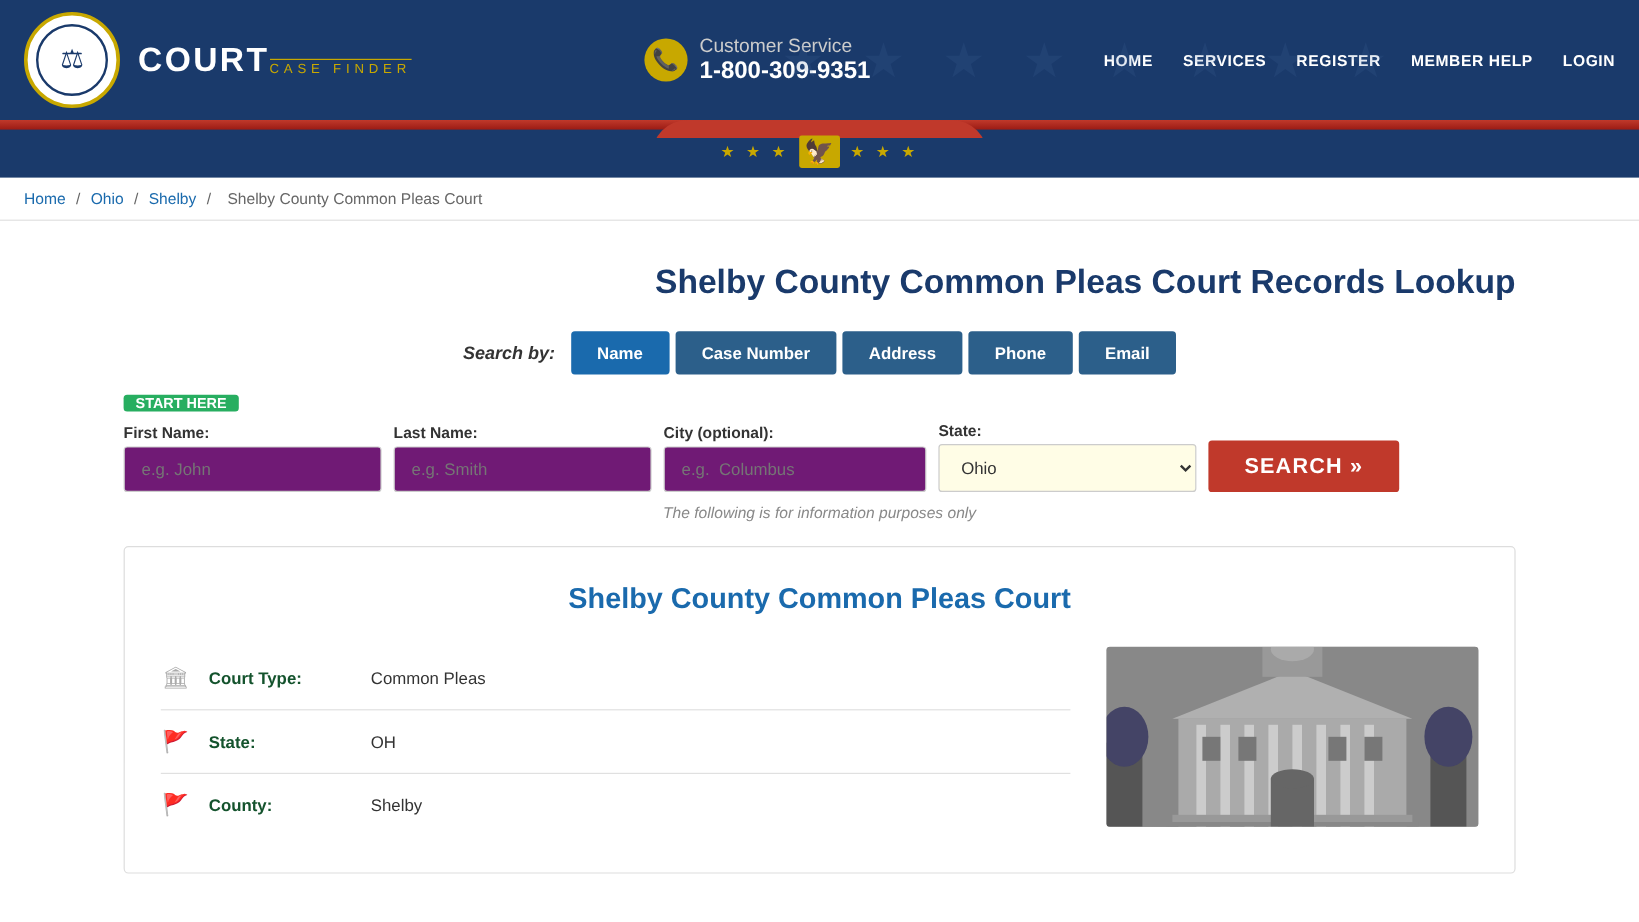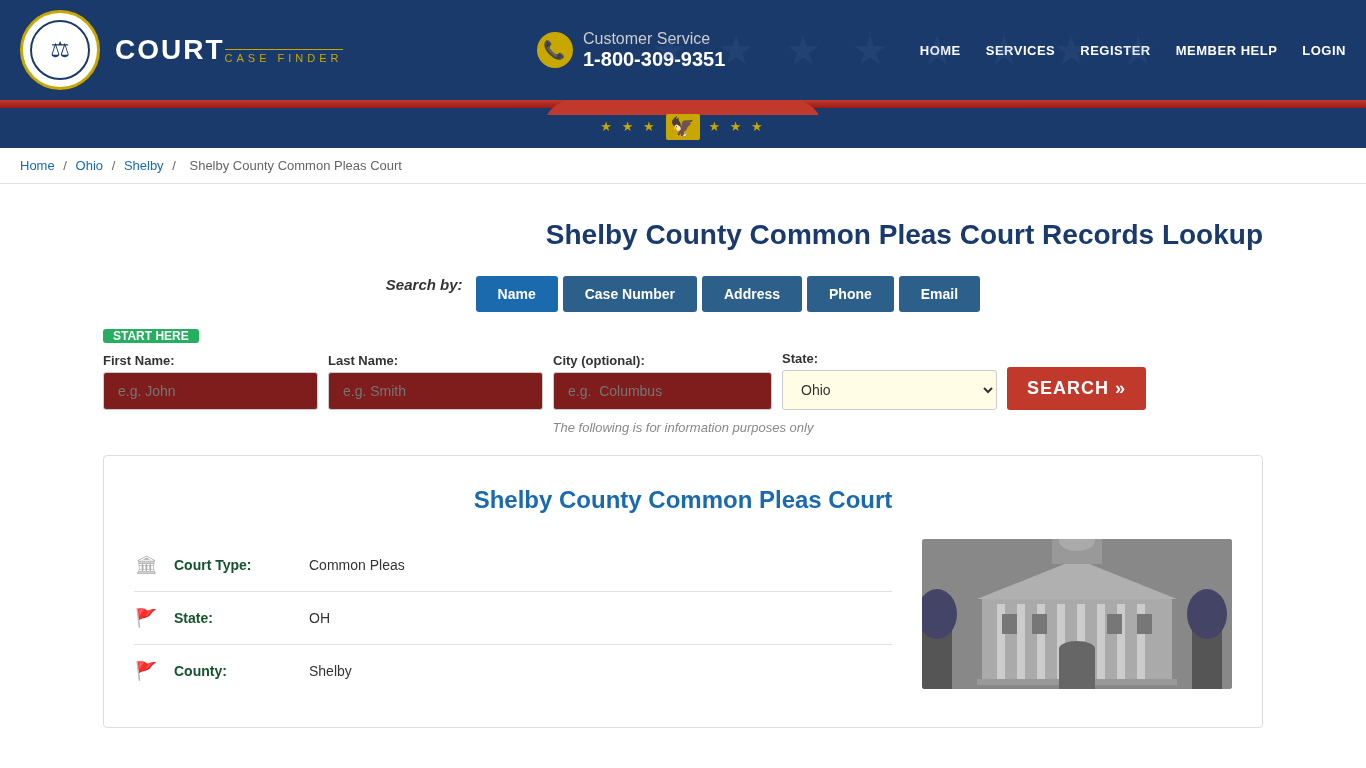--- a/index.html
+++ b/index.html
@@ -143,21 +143,21 @@
       text-align: right;
       font-size: 28px;
       font-weight: bold;
       color: #1a3a6b;
       margin: 15px 0 25px;
     }
 
     
     .search-by-row {
       display: flex;
-      align-items: flex-start;
+      align-items: center;
       justify-content: center;
       gap: 5px;
       margin-bottom: 15px;
     }
     .search-by-label {
       font-size: 15px;
       font-style: italic;
       font-weight: bold;
       color: #333;
       margin-right: 8px;
@@ -205,40 +205,40 @@
     .form-group label {
       font-size: 13px;
       font-weight: bold;
       color: #333;
     }
     .form-input {
       padding: 10px 14px;
       border: 1px solid #ccc;
       border-radius: 3px;
       font-size: 14px;
-      background: #7f1d1d;
+      background: #701a75;
       width: 215px;
       color: #aaa;
     }
     .form-input.city { width: 219px; }
     .form-select {
       padding: 10px 14px;
       border: 1px solid #ccc;
       border-radius: 3px;
       font-size: 14px;
       background: #fffde6;
       width: 215px;
       appearance: auto;
       color: #333;
     }
     .search-btn {
       background: #c0392b;
       color: #fff;
       border: none;
-      padding: 11px 20px;
+      padding: 11px 30px;
       font-size: 18px;
       font-weight: bold;
       border-radius: 3px;
       cursor: pointer;
       white-space: nowrap;
       letter-spacing: 1px;
     }
 
     .disclaimer {
       text-align: center;

